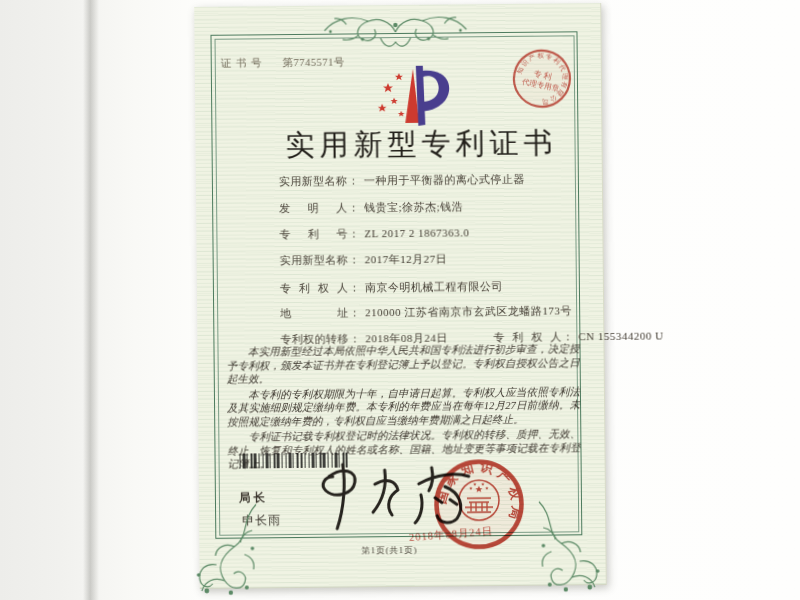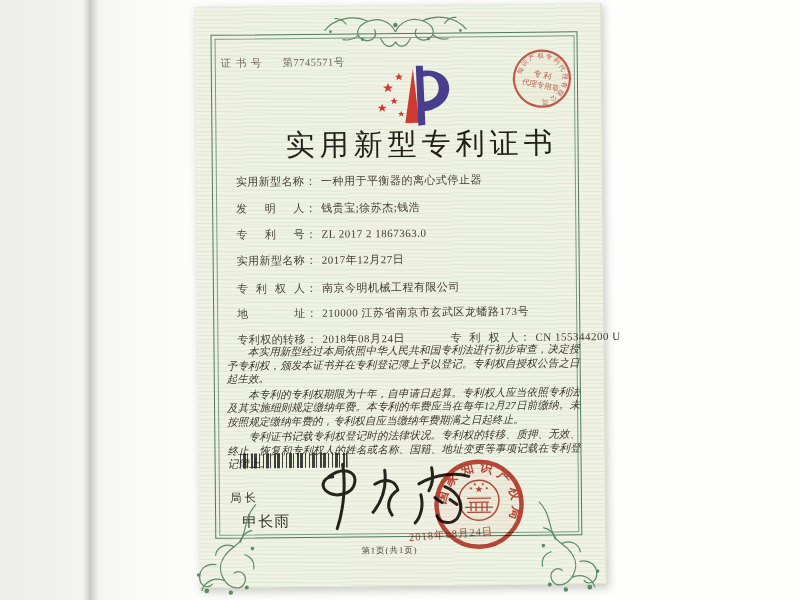--- a/index.html
+++ b/index.html
@@ -21,32 +21,32 @@
     border-right:1px solid #d9dcc9;border-bottom:1px solid #d2d5c3;
   }
   .frame{position:absolute;left:16px;top:28px;width:365px;height:502px;border:1.3px solid #4d7b5e;}
   .frame-inner{position:absolute;inset:2.5px;border:1px solid #7a9c85;}
   .cert-no{position:absolute;left:26px;top:50px;font-size:10.5px;color:#6f6857;letter-spacing:1px;white-space:nowrap;}
   .cert-no .num{letter-spacing:.5px;margin-left:20px;}
   .logo{position:absolute;left:168px;top:58px;}
   .title{position:absolute;left:46px;top:120px;width:360px;text-align:center;
     font-size:29px;letter-spacing:5px;color:#221f1a;white-space:nowrap;}
   .row{position:absolute;left:40px;width:336px;white-space:nowrap;font-size:11px;color:#433d33;}
-  .flabel{display:inline-block;width:68px;text-align:justify;text-align-last:justify;color:#4a443a;vertical-align:bottom;}
+  .flabel{display:inline-block;width:68px;text-align:justify;text-align-last:justify;color:#4a443a;vertical-align:bottom;margin-left:43px;}
   .fvalue{margin-left:5px;letter-spacing:.5px;}
   .colon{margin-left:1px;}
   .row2col{position:absolute;left:213px;top:0;}
   .body-text{position:absolute;left:29px;top:339px;width:353px;font-size:10.6px;line-height:13.5px;
     color:#3c362e;font-style:italic;text-align:justify;}
   .body-text p{margin:0 0 2px 0;text-indent:2em;}
   .barcode{position:absolute;left:41px;top:447px;width:108px;height:15px;
     background:repeating-linear-gradient(90deg,#20201e 0 1.5px,rgba(0,0,0,0) 1.5px 3px,#20201e 3px 6px,rgba(0,0,0,0) 6px 7.5px,#20201e 7.5px 8.5px,rgba(0,0,0,0) 8.5px 11.5px);
     opacity:.85;}
-  .juzhang{position:absolute;left:31px;top:484px;font-size:11.5px;letter-spacing:3px;color:#3a352d;}
-  .director{position:absolute;left:43px;top:506px;font-size:15px;letter-spacing:1px;color:#3a352d;text-align:right;}
+  .juzhang{position:absolute;left:40px;top:484px;font-size:11.5px;letter-spacing:3px;color:#3a352d;font-weight:bold;}
+  .director{position:absolute;left:43px;top:506px;font-size:12px;letter-spacing:1px;color:#3a352d;text-align:right;}
   .signature{position:absolute;left:100px;top:455px;}
   .seal{position:absolute;left:208px;top:440px;mix-blend-mode:multiply;opacity:.92;}
   .agency-stamp{position:absolute;left:312px;top:40px;transform:rotate(12deg);mix-blend-mode:multiply;opacity:.85;}
   .footer{position:absolute;left:20px;top:540px;width:340px;text-align:center;font-size:8.5px;color:#4a443a;letter-spacing:1px;}
   .flourish{position:absolute;left:126px;top:6px;}
   .corner-l{position:absolute;left:-13px;top:496px;}
   .corner-r{position:absolute;left:334px;top:496px;transform:scaleX(-1);}
   svg text{font-family:"Liberation Serif","DejaVu Serif",serif;}
 </style>
 </head>

